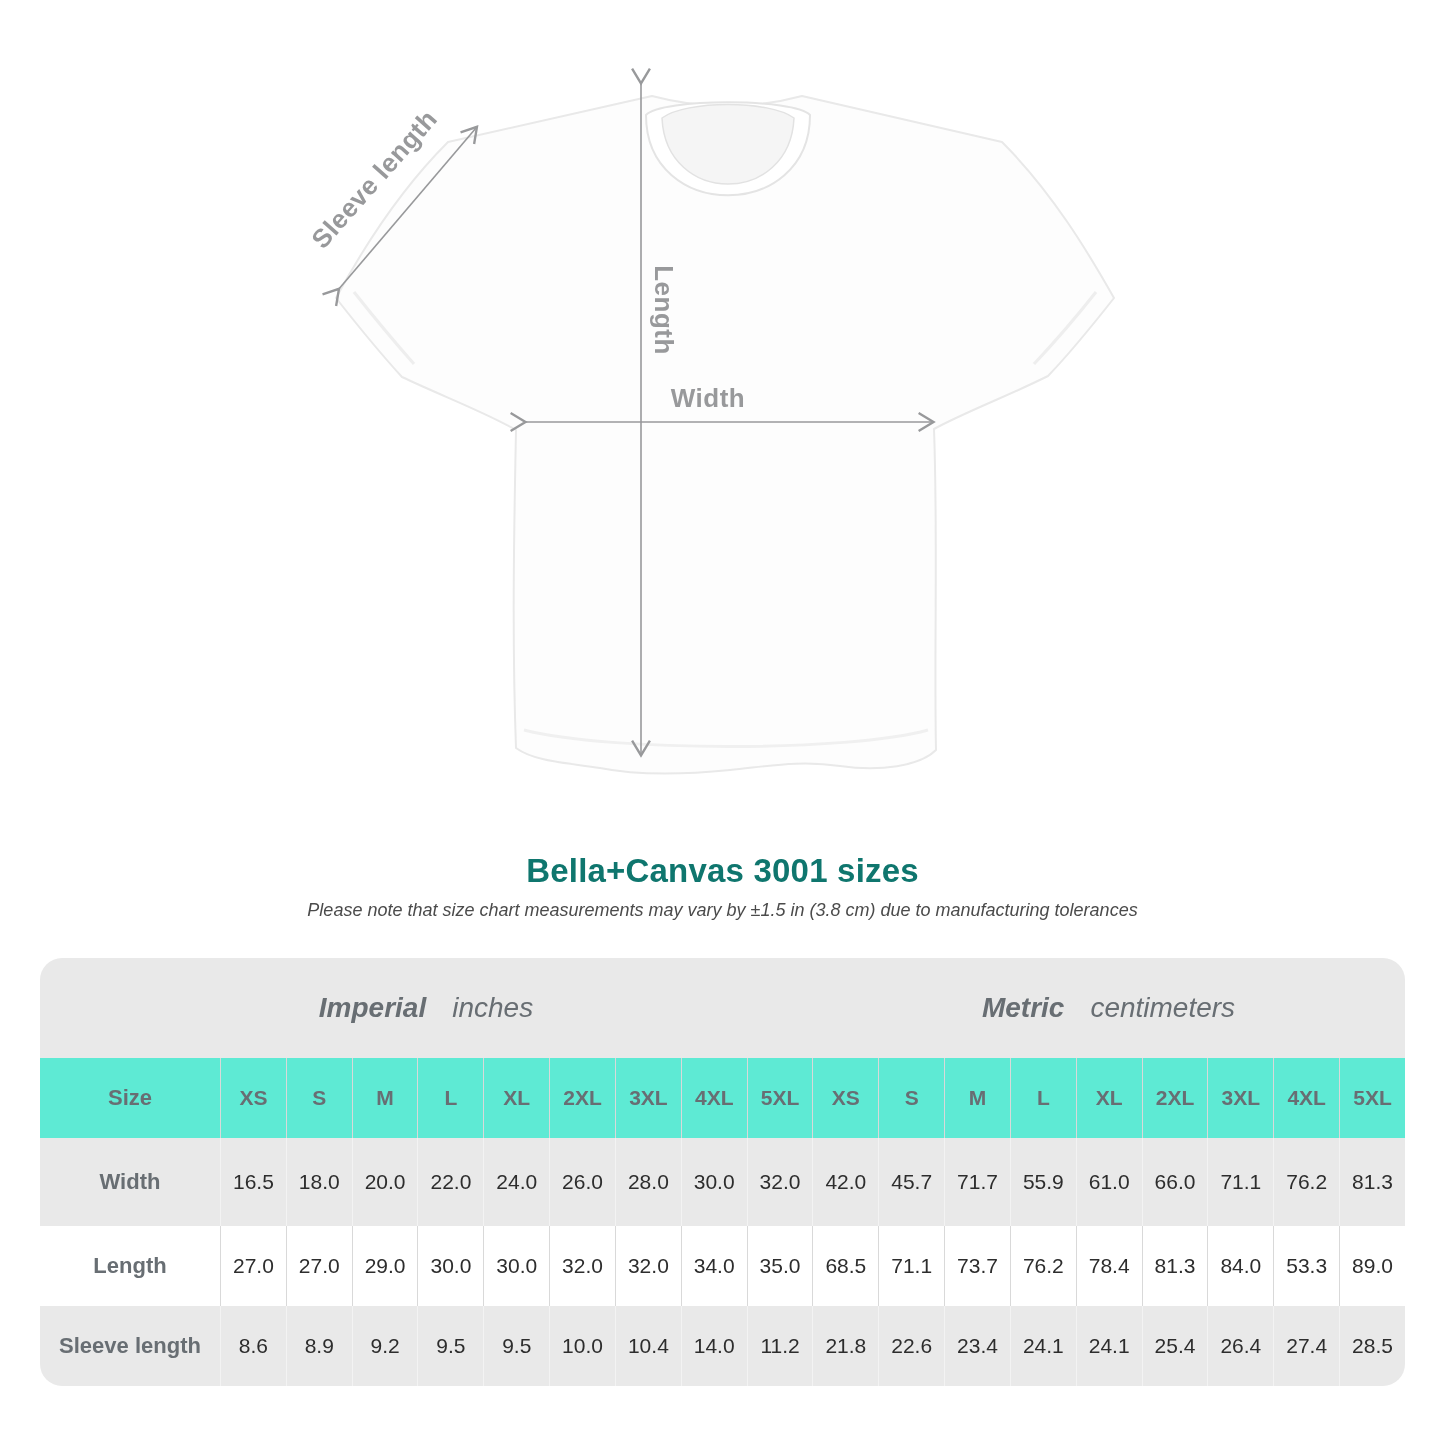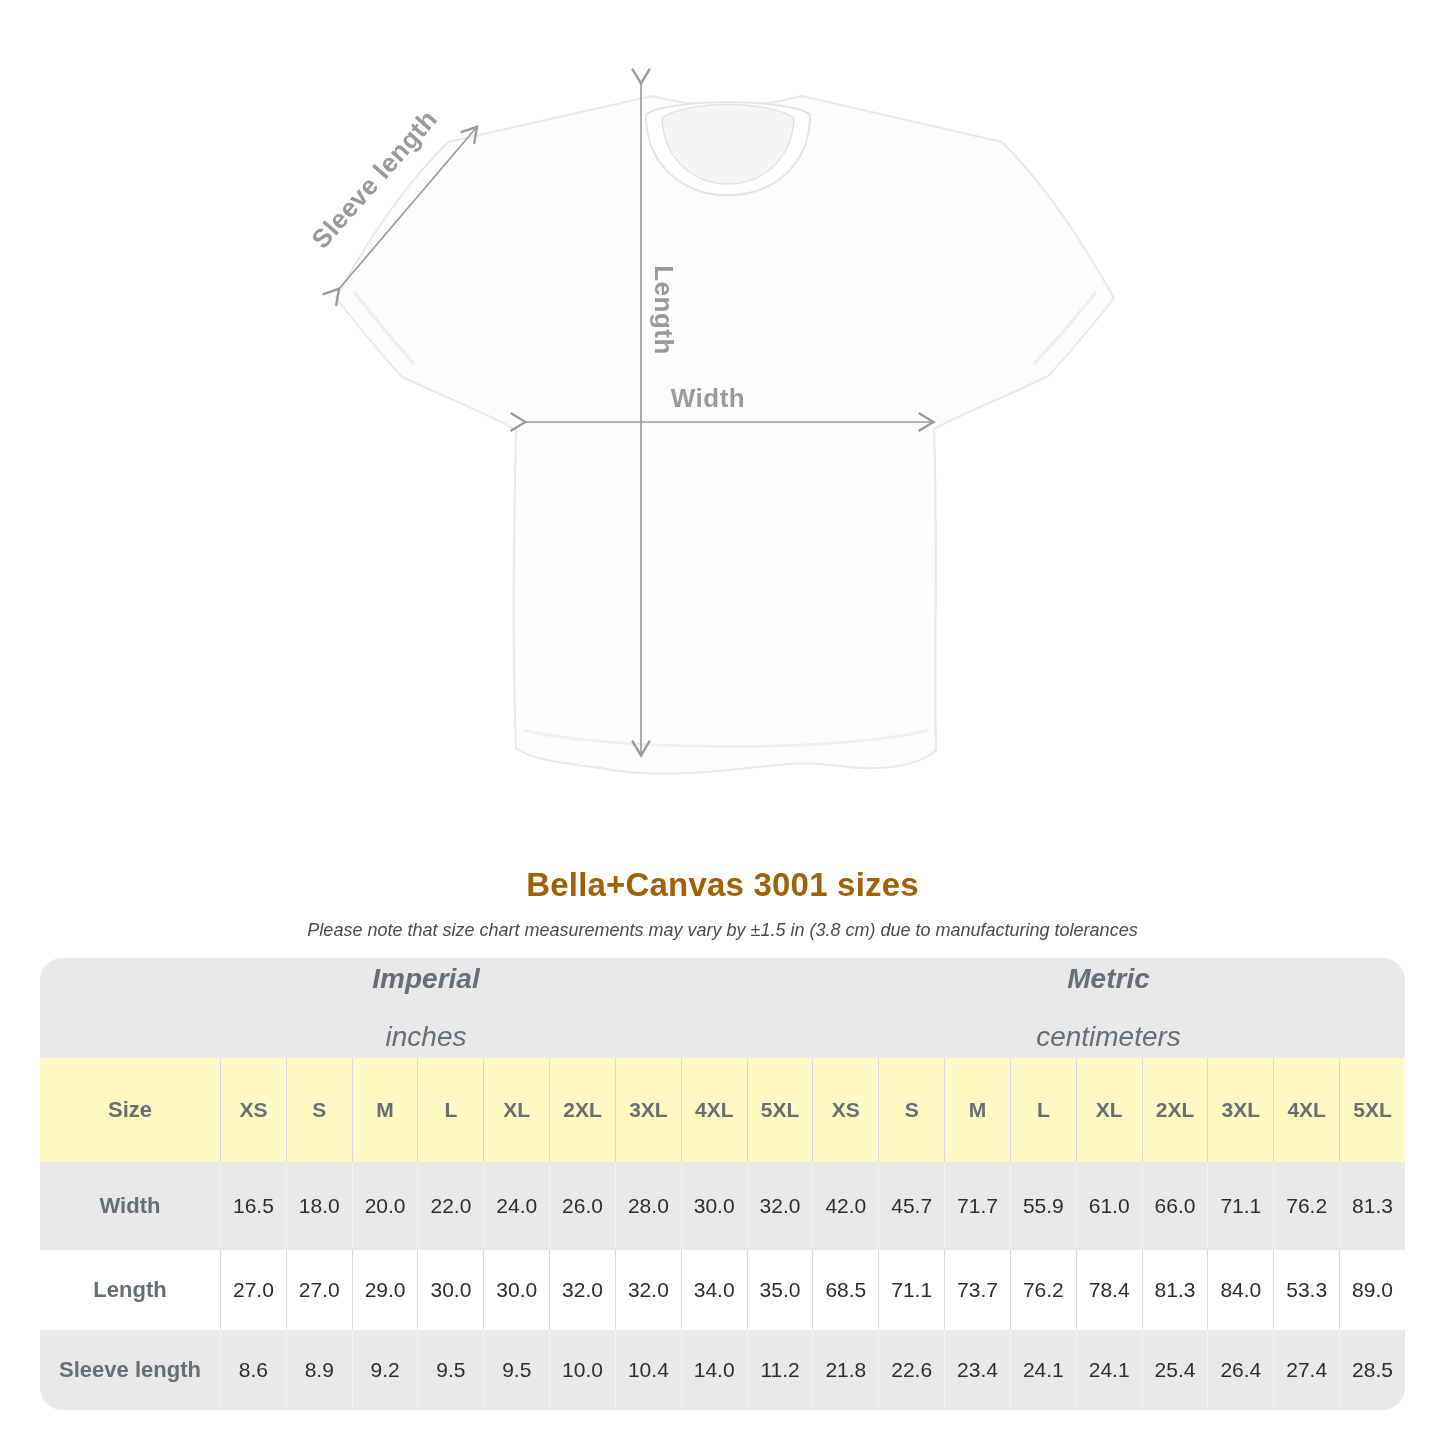--- a/index.html
+++ b/index.html
@@ -9,25 +9,25 @@
     height: 1445px;
     background: #ffffff;
     font-family: "Liberation Sans", sans-serif;
     overflow: hidden;
   }
   .diagram { position: absolute; top: 0; left: 0; }
 
   
   .heading { position: absolute; top: 850px; left: 0; width: 100%; text-align: center; }
   .heading h1 {
-    margin: 17px;
+    margin: 3px;
     font-size: 33px;
     line-height: 36px;
     font-weight: bold;
-    color: #a16207;
+    color: #0f766e;
     letter-spacing: 0.2px;
   }
   .heading p {
     margin: 11px 0 0 0;
     font-size: 18px;
     font-style: italic;
     color: #4b4b4b;
   }
 
   
@@ -37,29 +37,29 @@
     top: 958px;
     width: 1365px;
     border-radius: 22px;
     overflow: hidden;
   }
   .row { display: flex; width: 100%; }
   .cgroup { display: contents; }
 
   .band { height: 100px; background: #e9e9e9; }
   .band-cell {
-    display: flex; flex-direction: column; align-items: center; justify-content: center;
+    display: flex; flex-direction: row; align-items: center; justify-content: center;
     gap: 26px;
   }
   .band-cell.imperial { flex: 0 0 772px; }
   .band-cell.metric { flex: 1 1 auto; align-items: center; }
   .unit-label { font-size: 28px; font-weight: bold; font-style: italic; color: #686e73; }
   .unit-sub { font-size: 28px; font-style: italic; color: #686e73; }
 
-  .size-row { height: 104px; background: #fef9c3; }
+  .size-row { height: 80px; background: #5eead4; }
   .data-row { height: 80px; background: #ffffff; }
   .data-row.tall { height: 88px; }
   .data-row.gray { background: #e9e9e9; }
 
   .cell {
     flex: 1 1 0;
     display: flex; align-items: center; justify-content: center;
     border-left: 1px solid #d9d9d9;
     font-size: 21px;
     color: #2d2d2d;

